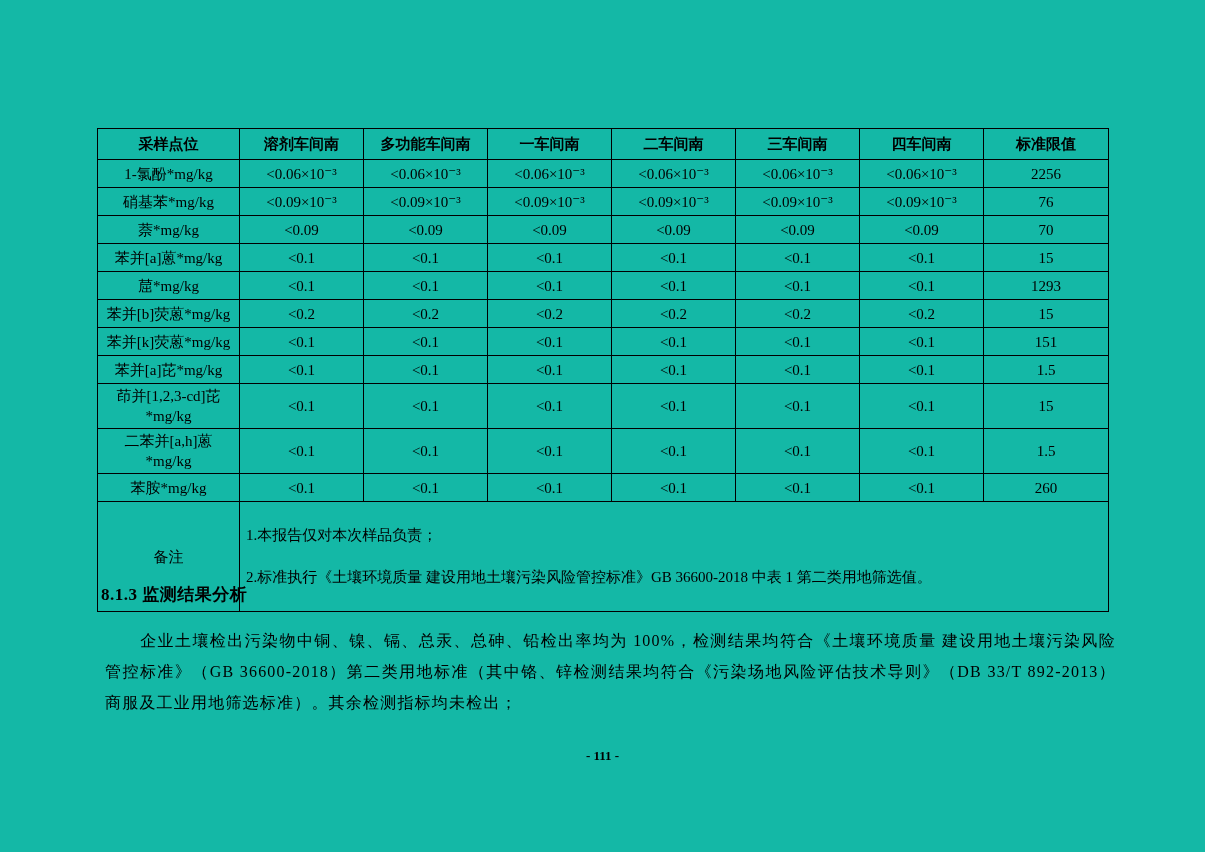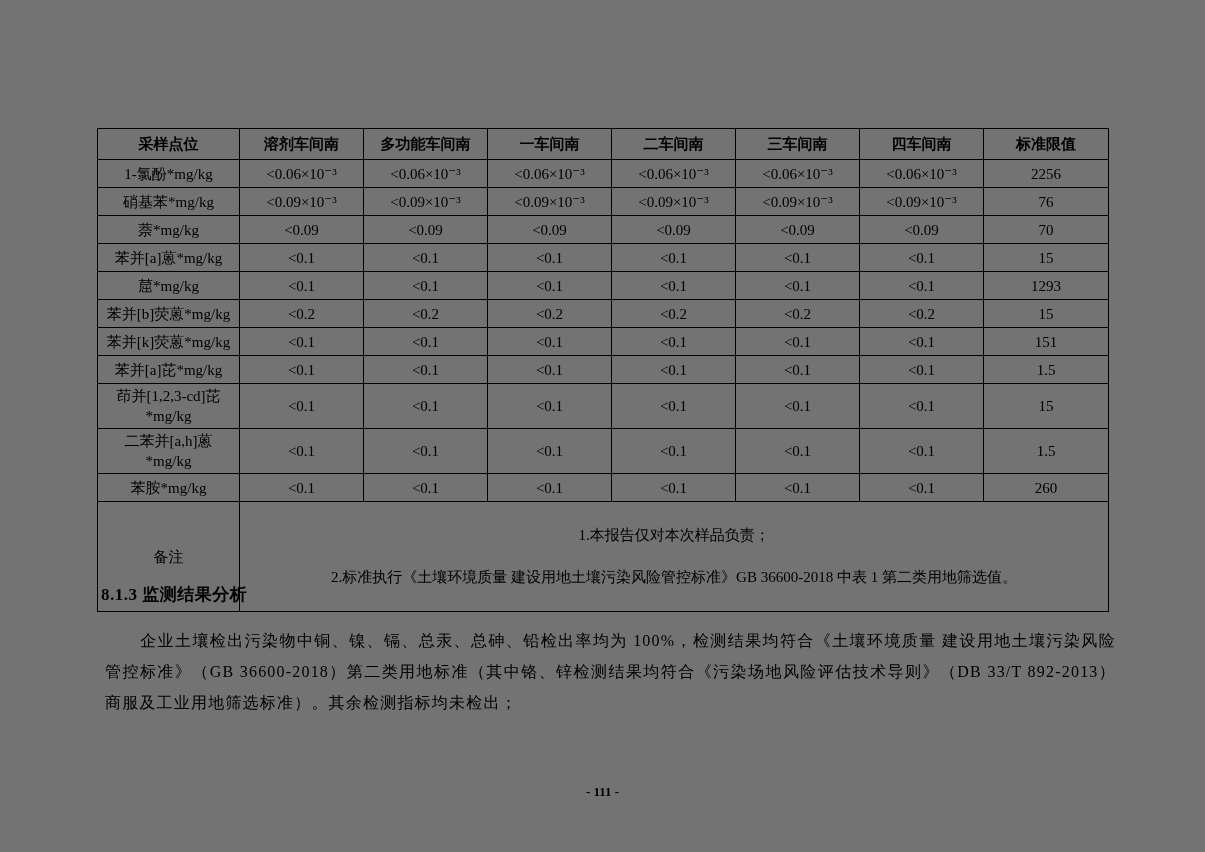--- a/index.html
+++ b/index.html
@@ -9,21 +9,21 @@
     width: 1205px;
     height: 852px;
     overflow: hidden;
     font-family: "Liberation Serif", "DejaVu Serif", serif;
     color: #000000;
   }
   .page {
     position: relative;
     width: 1205px;
     height: 852px;
-    background: #737373;
+    background: #14b8a6;
   }
   .results-table-wrap {
     position: absolute;
     left: 97px;
     top: 128px;
     width: 1011px;
   }
   table.results {
     border-collapse: collapse;
     table-layout: fixed;
@@ -45,21 +45,21 @@
     height: 26px;
     font-size: 15px;
   }
   table.results tbody td {
     height: 23px;
   }
   table.results td.param {
     font-size: 15px;
   }
   table.results td.notes {
-    text-align: center;
+    text-align: left;
     padding: 2px 6px;
     line-height: 21px;
     height: auto;
   }
   table.results td.note-label {
     height: auto;
   }
   .section-heading {
     position: absolute;
     left: 101px;
@@ -82,21 +82,20 @@
     letter-spacing: 1.2px;
   }
   .page-number {
     position: absolute;
     left: 0;
     top: 748px;
     width: 100%;
     text-align: center;
     font-size: 13px;
     font-weight: bold;
-    margin-top: 36px;
   }
 </style>
 </head>
 <body>
 
 <div class="page">
 
   <div class="results-table-wrap">
     <table class="results">
       <colgroup>

